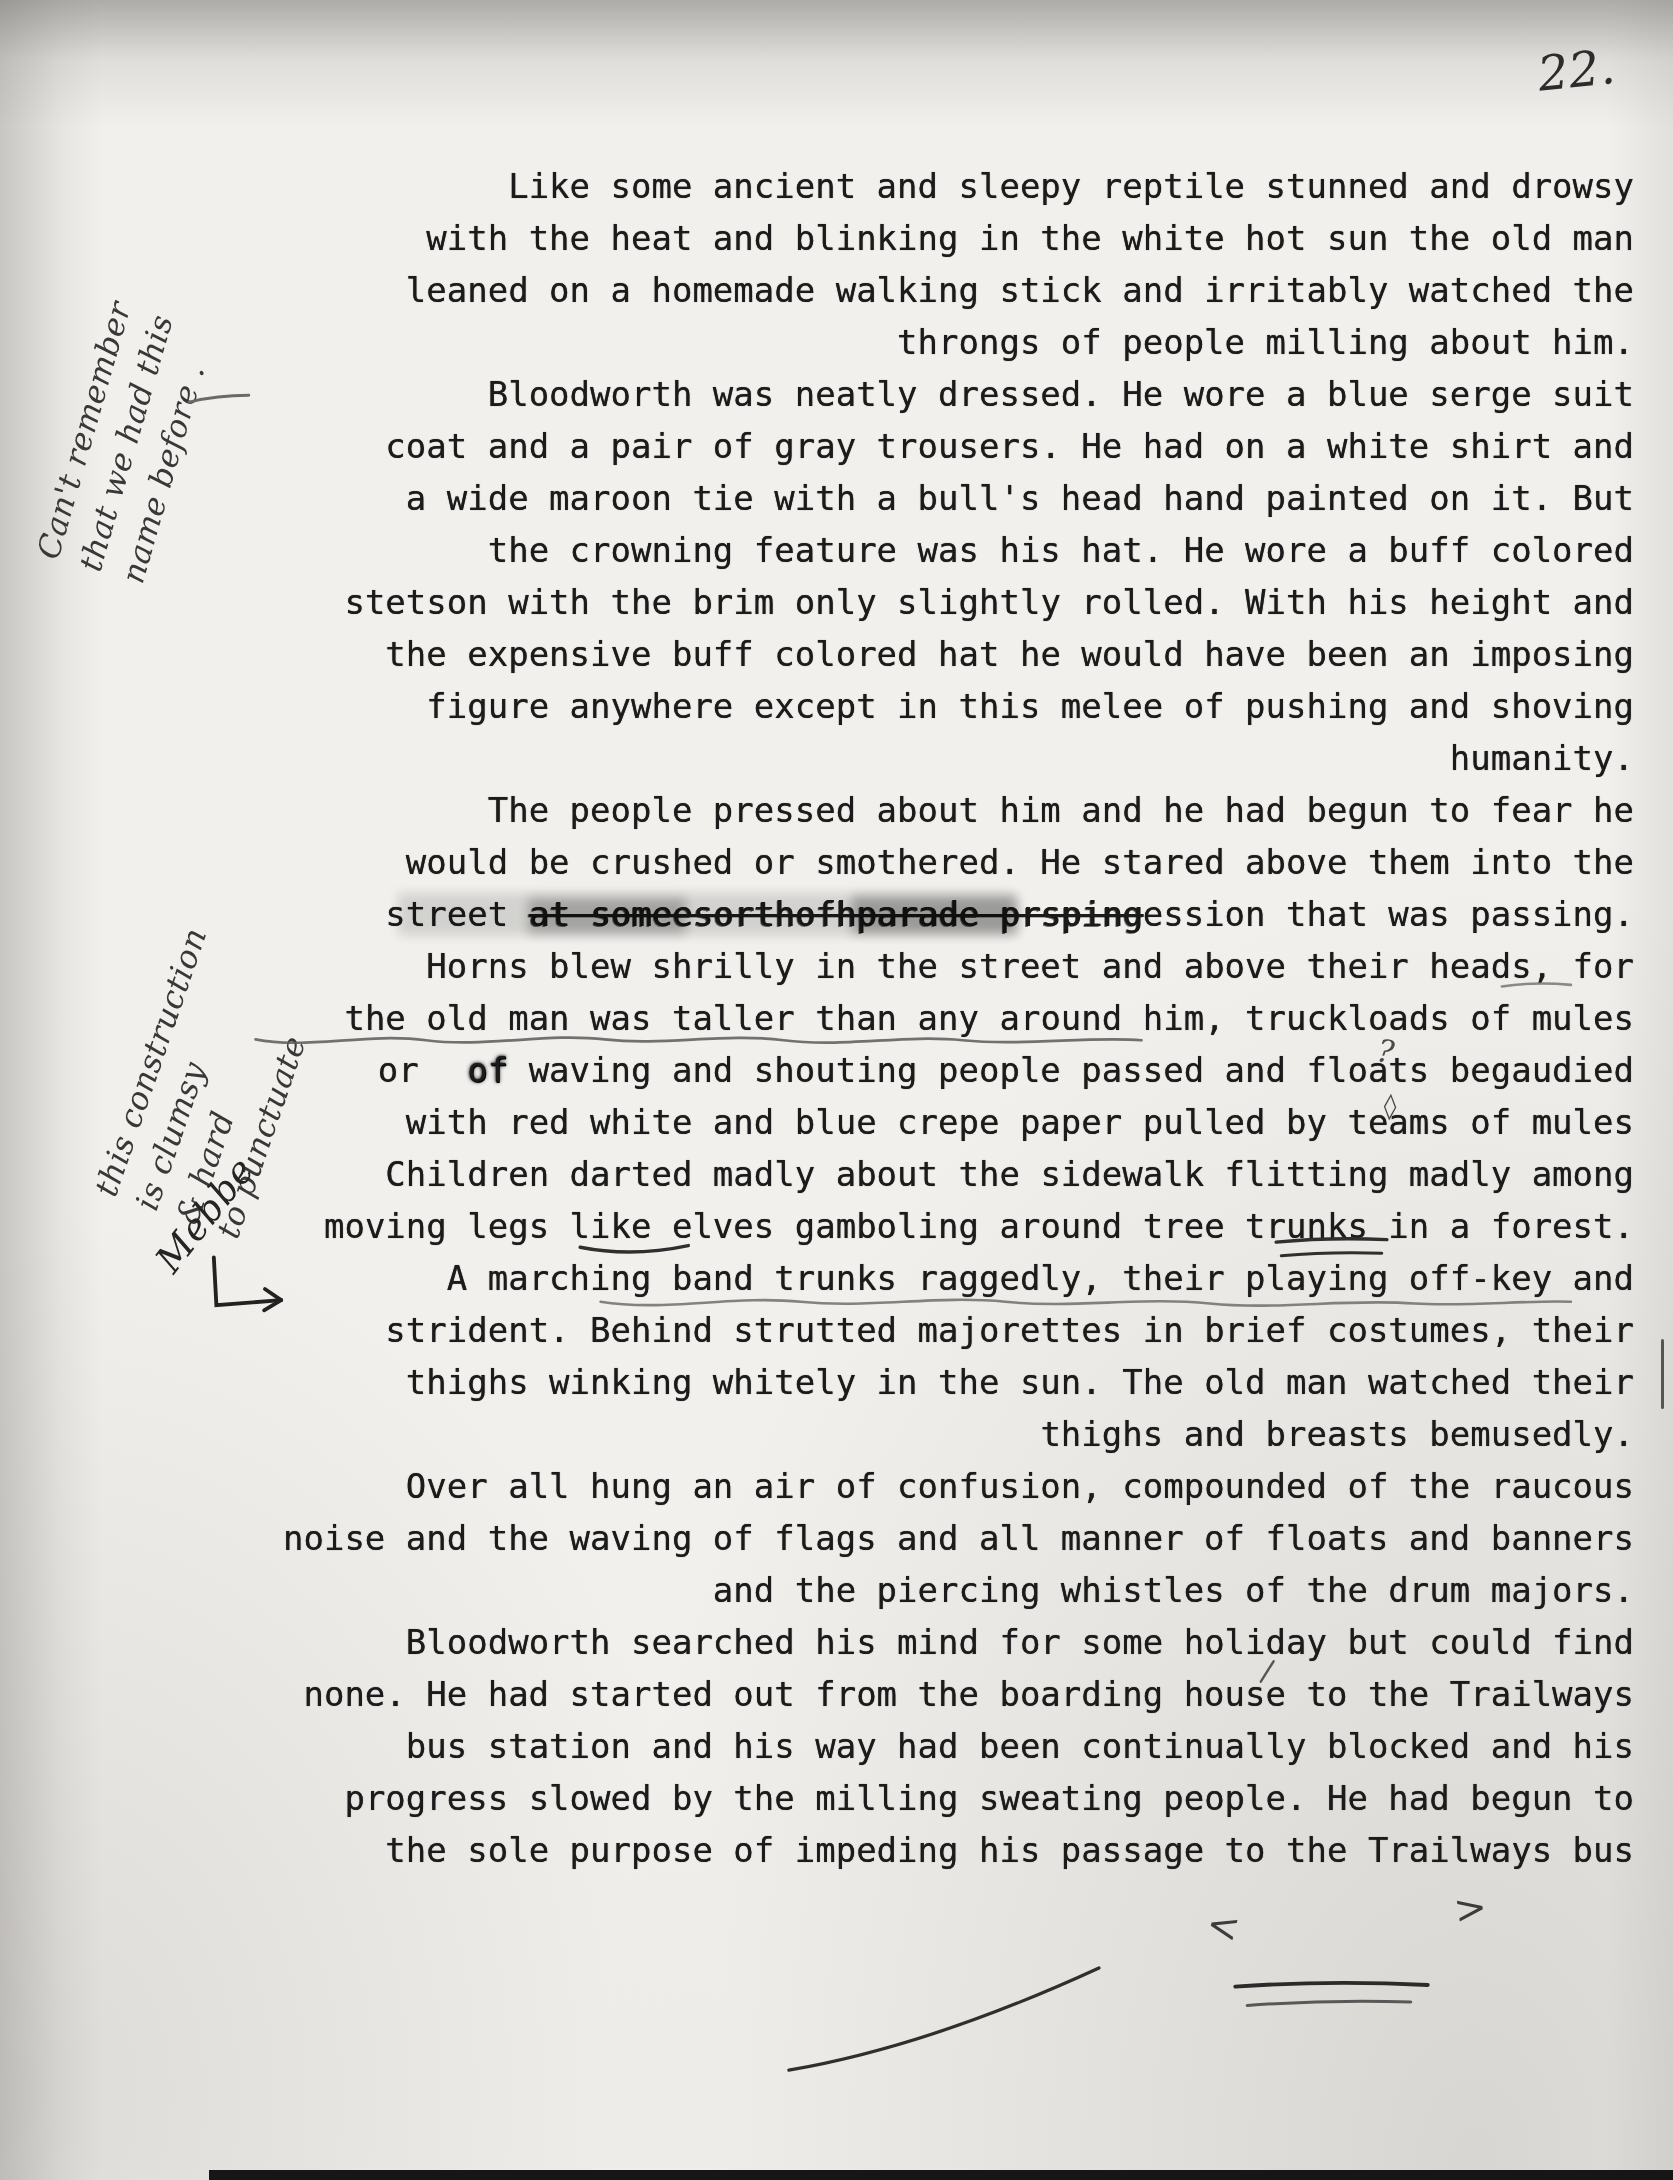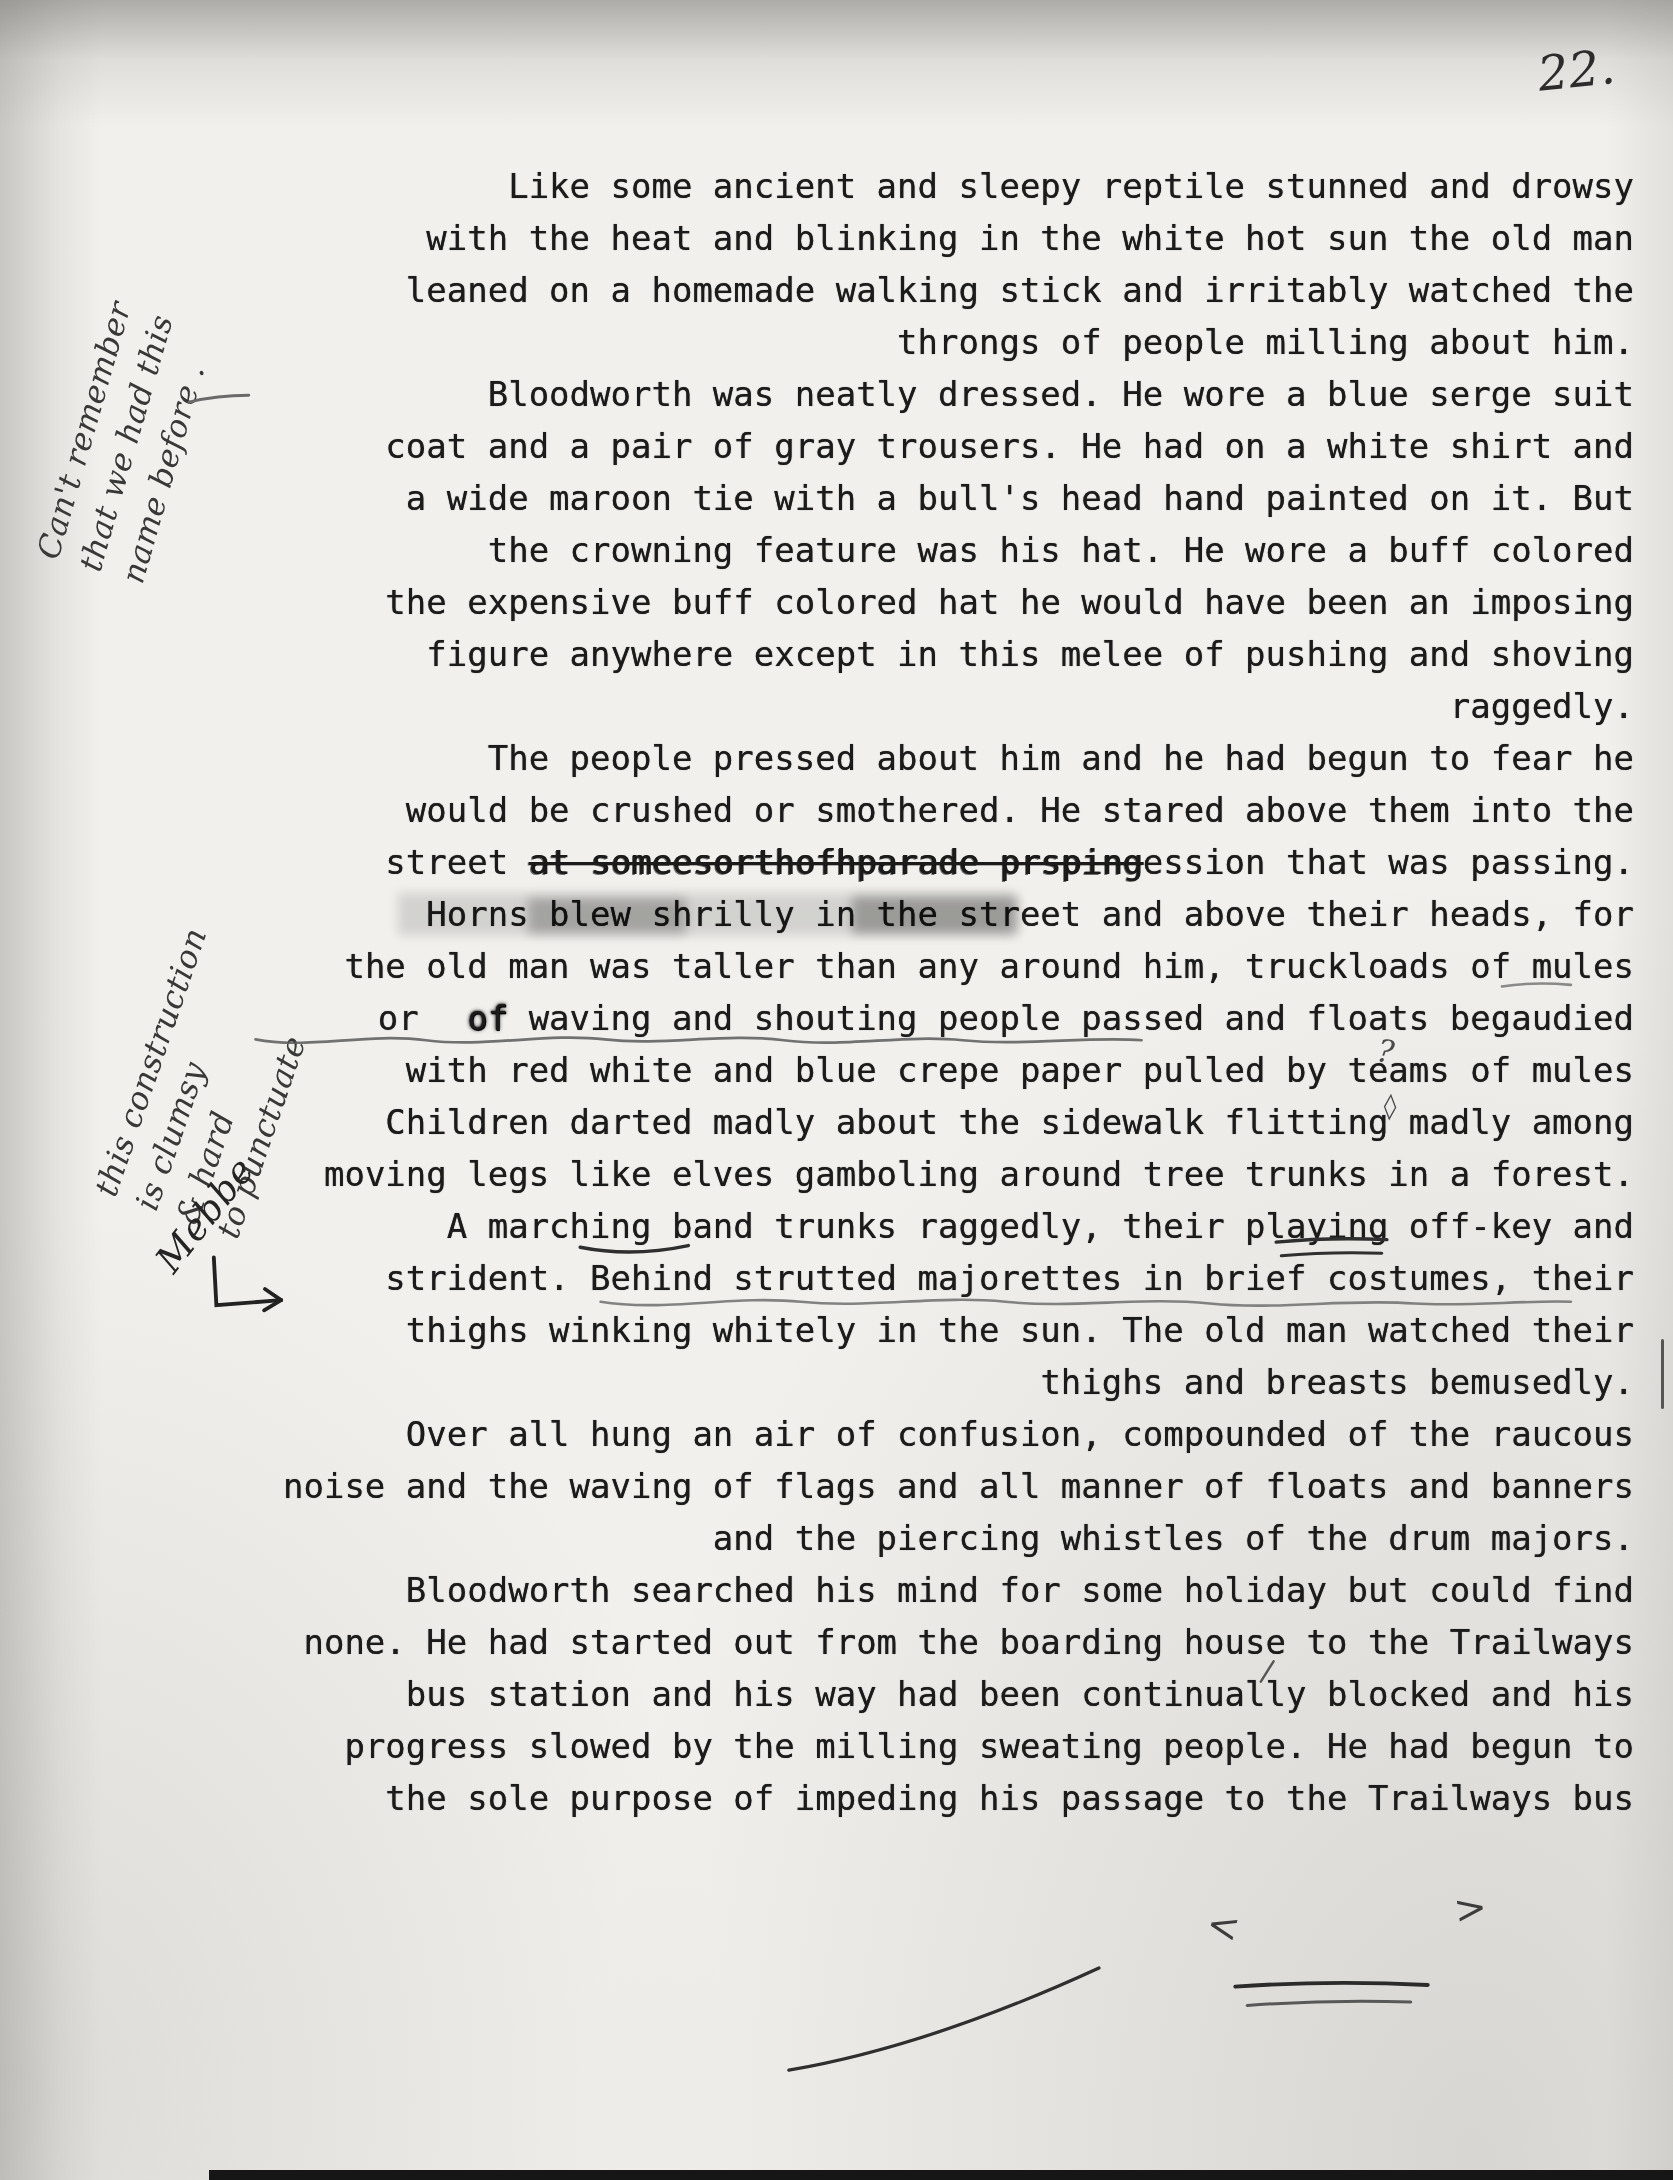--- a/index.html
+++ b/index.html
@@ -74,23 +74,24 @@
 
   <div class="typed">
       <div class="tline ind"><span>Like some ancient and sleepy reptile stunned and drowsy</span></div>
       <div class="tline"><span>with the heat and blinking in the white hot sun the old man</span></div>
       <div class="tline"><span>leaned on a homemade walking stick and irritably watched the</span></div>
       <div class="tline"><span>throngs of people milling about him.</span></div>
       <div class="tline ind"><span>Bloodworth was neatly dressed. He wore a blue serge suit</span></div>
       <div class="tline"><span>coat and a pair of gray trousers. He had on a white shirt and</span></div>
       <div class="tline"><span>a wide maroon tie with a bull's head hand painted on it. But</span></div>
       <div class="tline"><span>the crowning feature was his hat. He wore a buff colored</span></div>
+      <div class="tline"><span>stetson with the brim only slightly rolled. With his height and</span></div>
       <div class="tline"><span>the expensive buff colored hat he would have been an imposing</span></div>
       <div class="tline"><span>figure anywhere except in this melee of pushing and shoving</span></div>
-      <div class="tline"><span>raggedly.</span></div>
+      <div class="tline"><span>humanity.</span></div>
       <div class="tline ind"><span>The people pressed about him and he had begun to fear he</span></div>
       <div class="tline"><span>would be crushed or smothered. He stared above them into the</span></div>
       <div class="tline"><span>street </span><span class="d-strike">at someesorthofhparade prsping</span><span>ession that was passing.</span></div>
       <div class="tline ind"><span>Horns blew shrilly in the street and above their heads, for</span></div>
       <div class="tline"><span>the old man was taller than any around him, truckloads of mules</span></div>
       <div class="tline"><span>or </span><span class="d-blot">of</span><span> waving and shouting people passed and floats begaudied</span></div>
       <div class="tline"><span>with red white and blue crepe paper pulled by teams of mules</span></div>
       <div class="tline"><span>Children darted madly about the sidewalk flitting madly among</span></div>
       <div class="tline"><span>moving legs like elves gamboling around tree trunks in a forest.</span></div>
       <div class="tline ind"><span>A marching band trunks raggedly, their playing off-key and</span></div>

